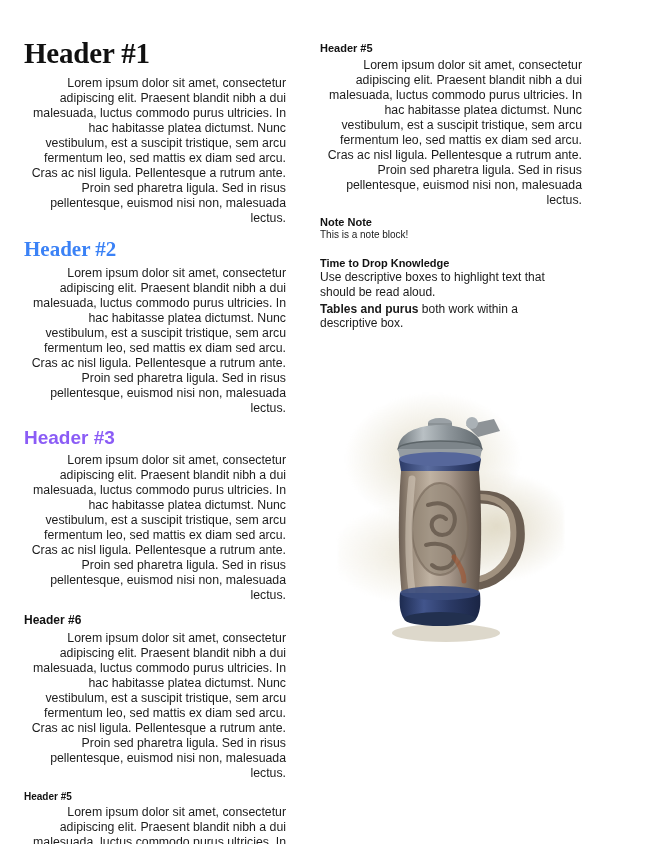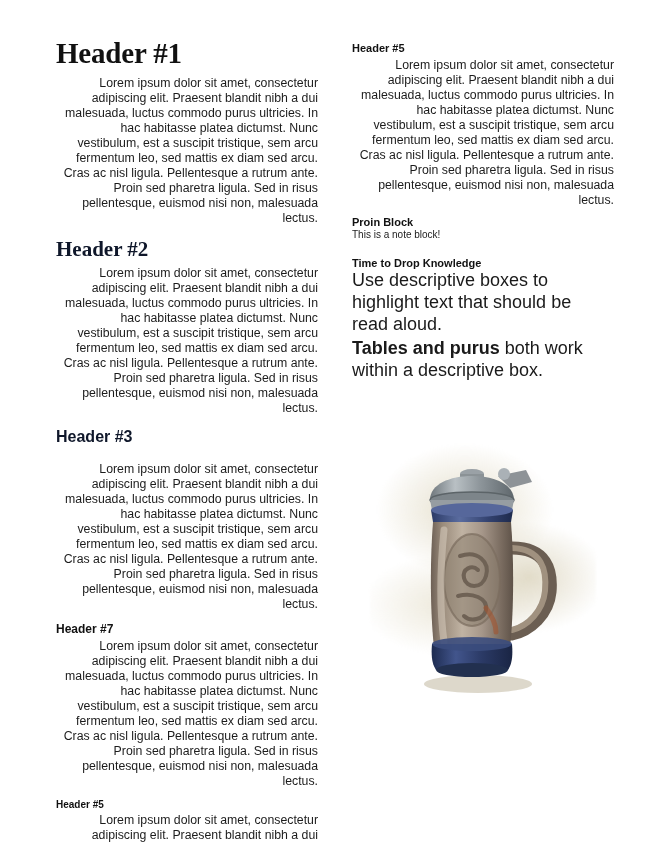--- a/index.html
+++ b/index.html
@@ -12,21 +12,21 @@
     background: #ffffff;
     font-family: "Liberation Sans", sans-serif;
     color: #1a1a1a;
     overflow: hidden;
   }
   .page {
     position: relative;
     width: 648px;
     height: 844px;
     box-sizing: border-box;
-    padding: 38px 46px 30px 56px;
+    padding: 38px 46px 30px 24px;
   }
   .columns {
     display: flex;
     flex-direction: row;
     gap: 34px;
     align-items: flex-start;
   }
   .col {
     width: 262px;
     flex: 0 0 262px;
@@ -44,29 +44,29 @@
     margin: 0 0 8px 0;
     letter-spacing: -0.2px;
     color: #111111;
   }
   h2.h2 {
     font-family: "Liberation Serif", serif;
     font-size: 21px;
     line-height: 1.05;
     font-weight: 700;
     margin: 12px 0 6px 0;
-    color: #0f172a;
+    color: #3b82f6;
   }
   h3.h3 {
     font-family: "Liberation Sans", sans-serif;
-    font-size: 16px;
+    font-size: 19px;
     line-height: 1.1;
     font-weight: 700;
-    margin: 12px 0 16px 0;
-    color: #0f172a;
+    margin: 12px 0 4px 0;
+    color: #8b5cf6;
   }
   h4.h4 {
     font-family: "Liberation Sans", sans-serif;
     font-size: 12px;
     line-height: 1.1;
     font-weight: 700;
     margin: 11px 0 3px 0;
     color: #111111;
   }
   h5.h5 {
@@ -99,21 +99,21 @@
     line-height: 1.22;
     margin: 0 0 2px 0;
   }
   .descr-title {
     font-size: 11px;
     font-weight: 700;
     margin: 16px 0 1px 0;
     color: #111111;
   }
   .descr-text {
-    font-size: 18px;
+    font-size: 12px;
     line-height: 1.22;
     margin: 0 15px 2px 0;
   }
   .bold-lead {
     font-weight: 700;
   }
 
   
   .illustration {
     position: relative;
@@ -149,35 +149,35 @@
 
       <h1 class="h1">Header #1</h1>
       <p class="body">Lorem ipsum dolor sit amet, consectetur adipiscing elit. Praesent blandit nibh a dui malesuada, luctus commodo purus ultricies. In hac habitasse platea dictumst. Nunc vestibulum, est a suscipit tristique, sem arcu fermentum leo, sed mattis ex diam sed arcu. Cras ac nisl ligula. Pellentesque a rutrum ante. Proin sed pharetra ligula. Sed in risus pellentesque, euismod nisi non, malesuada lectus.</p>
 
       <h2 class="h2">Header #2</h2>
       <p class="body">Lorem ipsum dolor sit amet, consectetur adipiscing elit. Praesent blandit nibh a dui malesuada, luctus commodo purus ultricies. In hac habitasse platea dictumst. Nunc vestibulum, est a suscipit tristique, sem arcu fermentum leo, sed mattis ex diam sed arcu. Cras ac nisl ligula. Pellentesque a rutrum ante. Proin sed pharetra ligula. Sed in risus pellentesque, euismod nisi non, malesuada lectus.</p>
 
       <h3 class="h3">Header #3</h3>
       <p class="body">Lorem ipsum dolor sit amet, consectetur adipiscing elit. Praesent blandit nibh a dui malesuada, luctus commodo purus ultricies. In hac habitasse platea dictumst. Nunc vestibulum, est a suscipit tristique, sem arcu fermentum leo, sed mattis ex diam sed arcu. Cras ac nisl ligula. Pellentesque a rutrum ante. Proin sed pharetra ligula. Sed in risus pellentesque, euismod nisi non, malesuada lectus.</p>
 
-      <h4 class="h4">Header #7</h4>
+      <h4 class="h4">Header #6</h4>
       <p class="body">Lorem ipsum dolor sit amet, consectetur adipiscing elit. Praesent blandit nibh a dui malesuada, luctus commodo purus ultricies. In hac habitasse platea dictumst. Nunc vestibulum, est a suscipit tristique, sem arcu fermentum leo, sed mattis ex diam sed arcu. Cras ac nisl ligula. Pellentesque a rutrum ante. Proin sed pharetra ligula. Sed in risus pellentesque, euismod nisi non, malesuada lectus.</p>
 
       <h5 class="h5">Header #5</h5>
       <p class="body">Lorem ipsum dolor sit amet, consectetur adipiscing elit. Praesent blandit nibh a dui malesuada, luctus commodo purus ultricies. In hac habitasse platea dictumst. Nunc vestibulum, est a suscipit tristique, sem arcu fermentum leo, sed mattis ex diam sed arcu. Cras ac nisl ligula. Pellentesque a rutrum ante. Proin sed pharetra ligula. Sed in risus pellentesque, euismod nisi non, malesuada lectus.</p>
 
     </div>
 
     <div class="col col-right">
 
       <h5 class="h5 h5-right">Header #5</h5>
       <p class="body">Lorem ipsum dolor sit amet, consectetur adipiscing elit. Praesent blandit nibh a dui malesuada, luctus commodo purus ultricies. In hac habitasse platea dictumst. Nunc vestibulum, est a suscipit tristique, sem arcu fermentum leo, sed mattis ex diam sed arcu. Cras ac nisl ligula. Pellentesque a rutrum ante. Proin sed pharetra ligula. Sed in risus pellentesque, euismod nisi non, malesuada lectus.</p>
 
       <div>
-        <div class="note-title">Proin Block</div>
+        <div class="note-title">Note Note</div>
         <div class="note-text">This is a note block!</div>
       </div>
 
       <div>
         <div class="descr-title">Time to Drop Knowledge</div>
         <div class="descr-text">Use descriptive boxes to highlight text that should be read aloud.</div>
         <div class="descr-text"><span class="bold-lead">Tables and purus</span><span> both work within a descriptive box.</span></div>
       </div>
 
       <div class="illustration">

